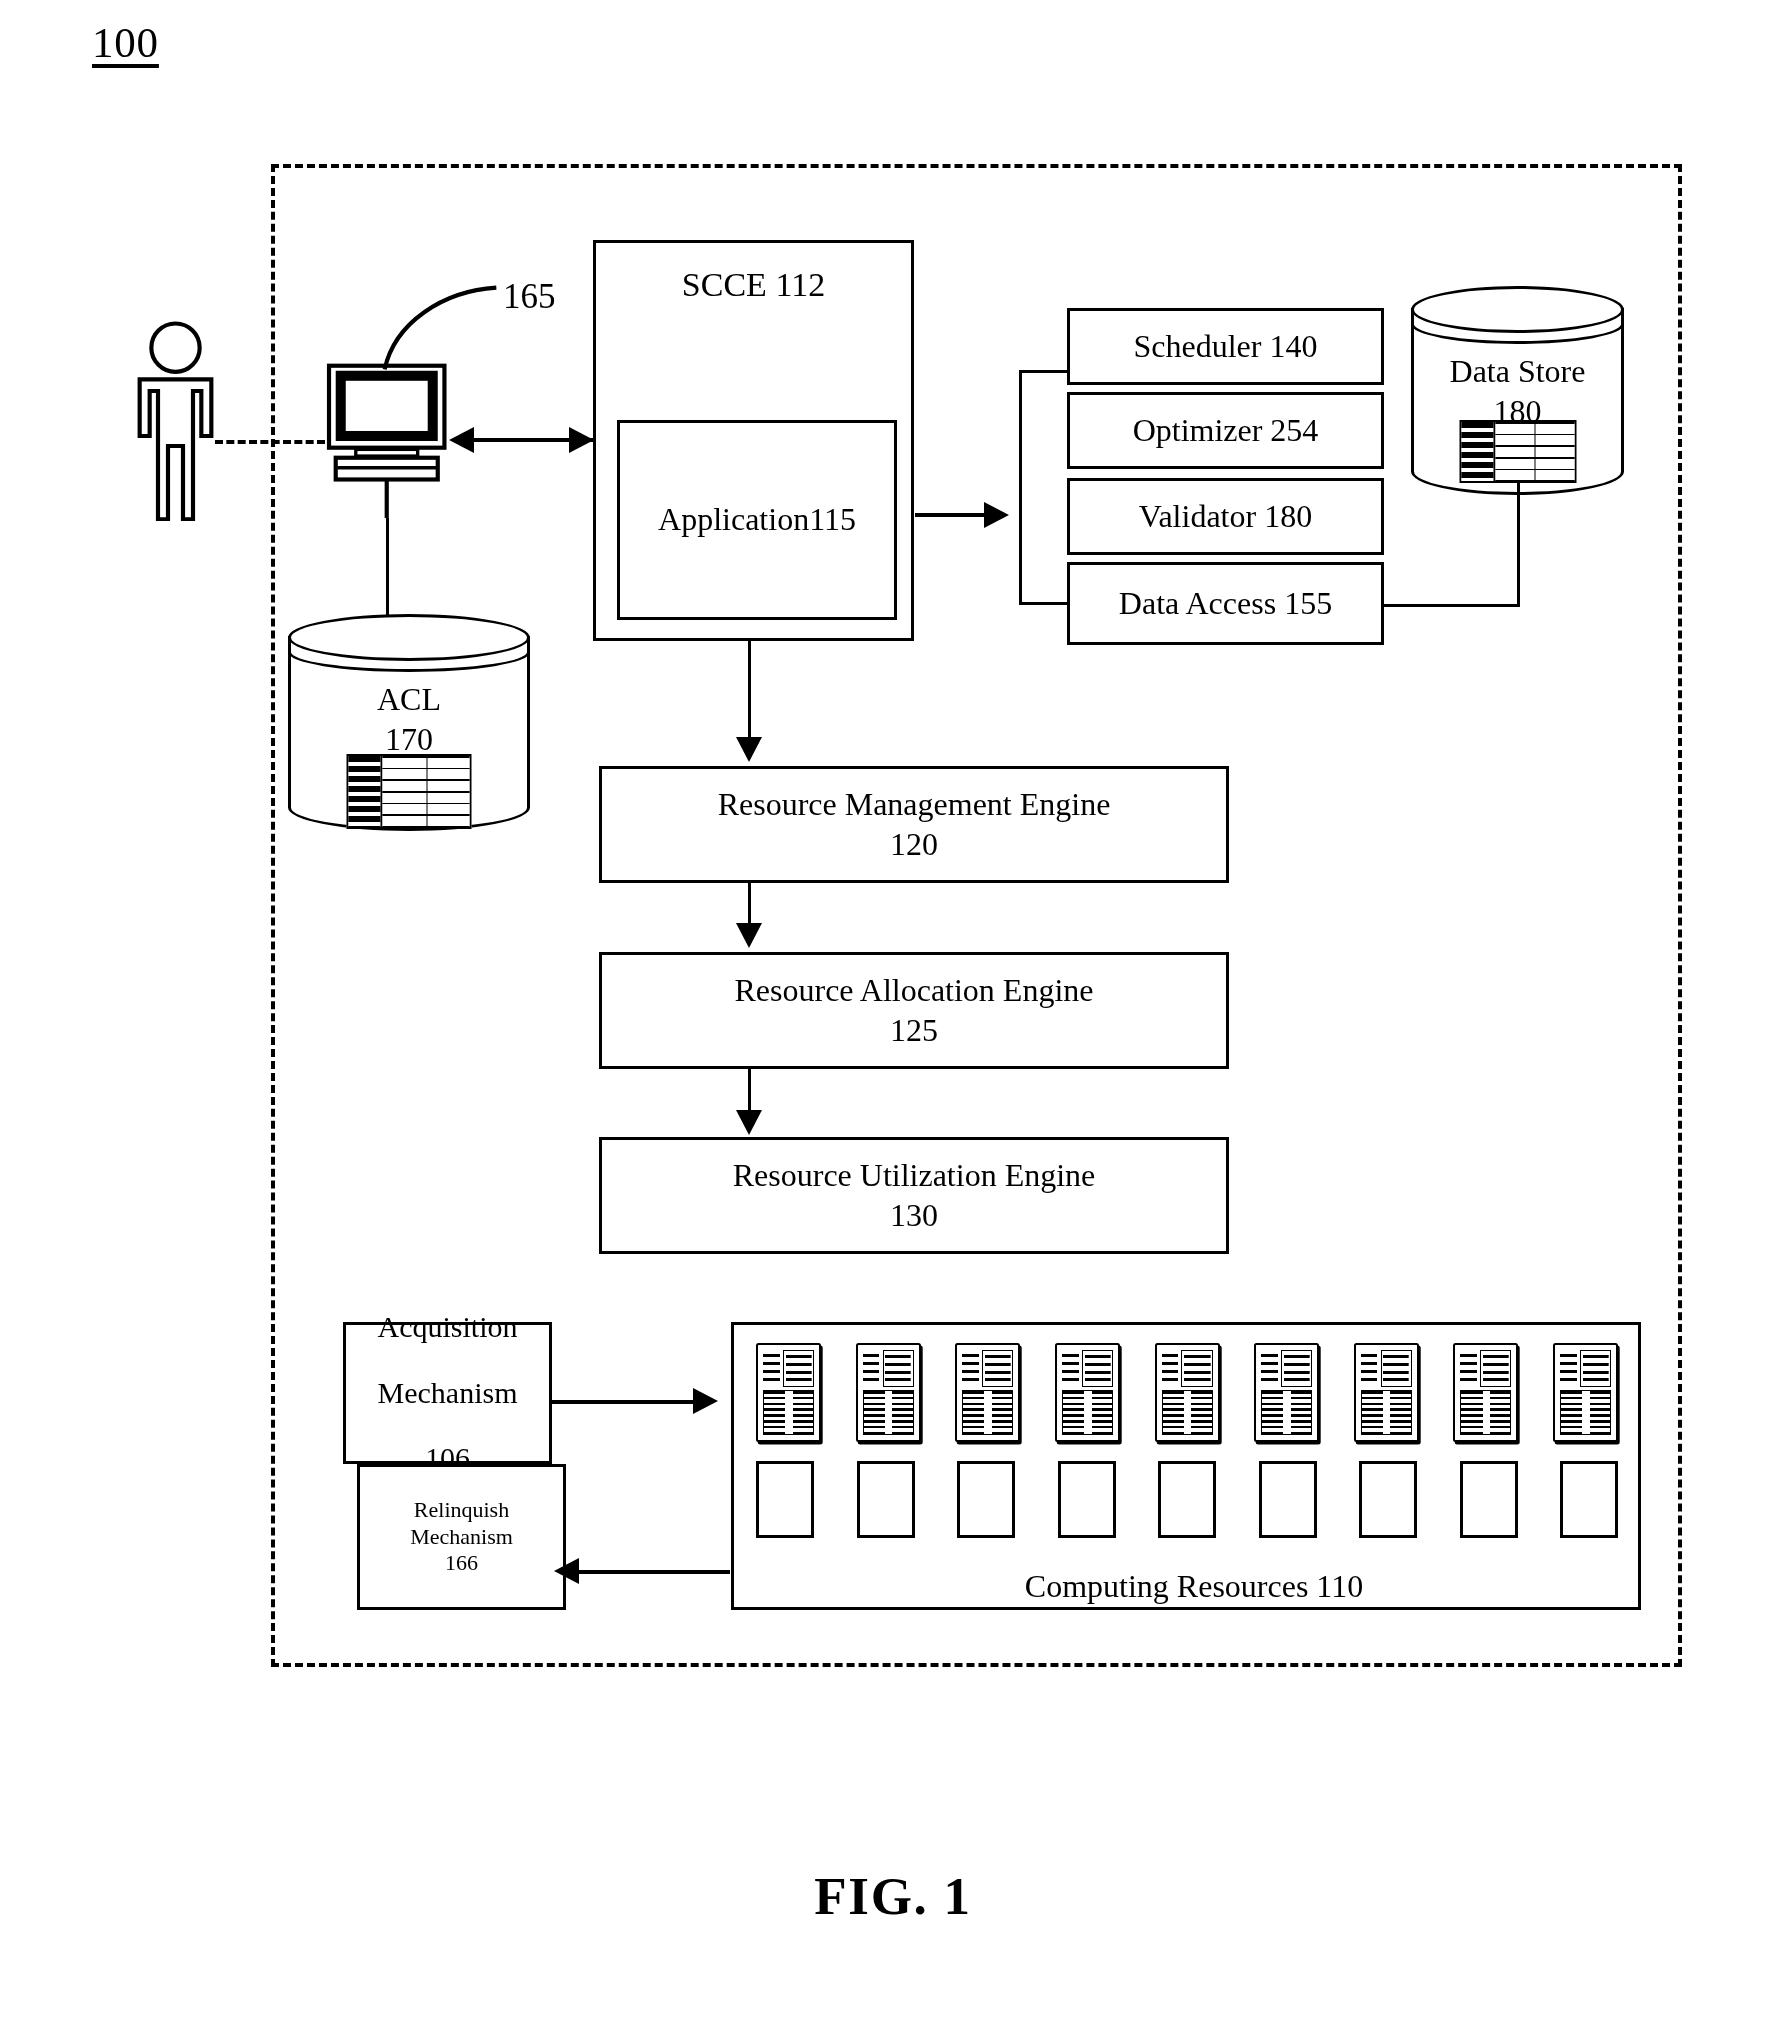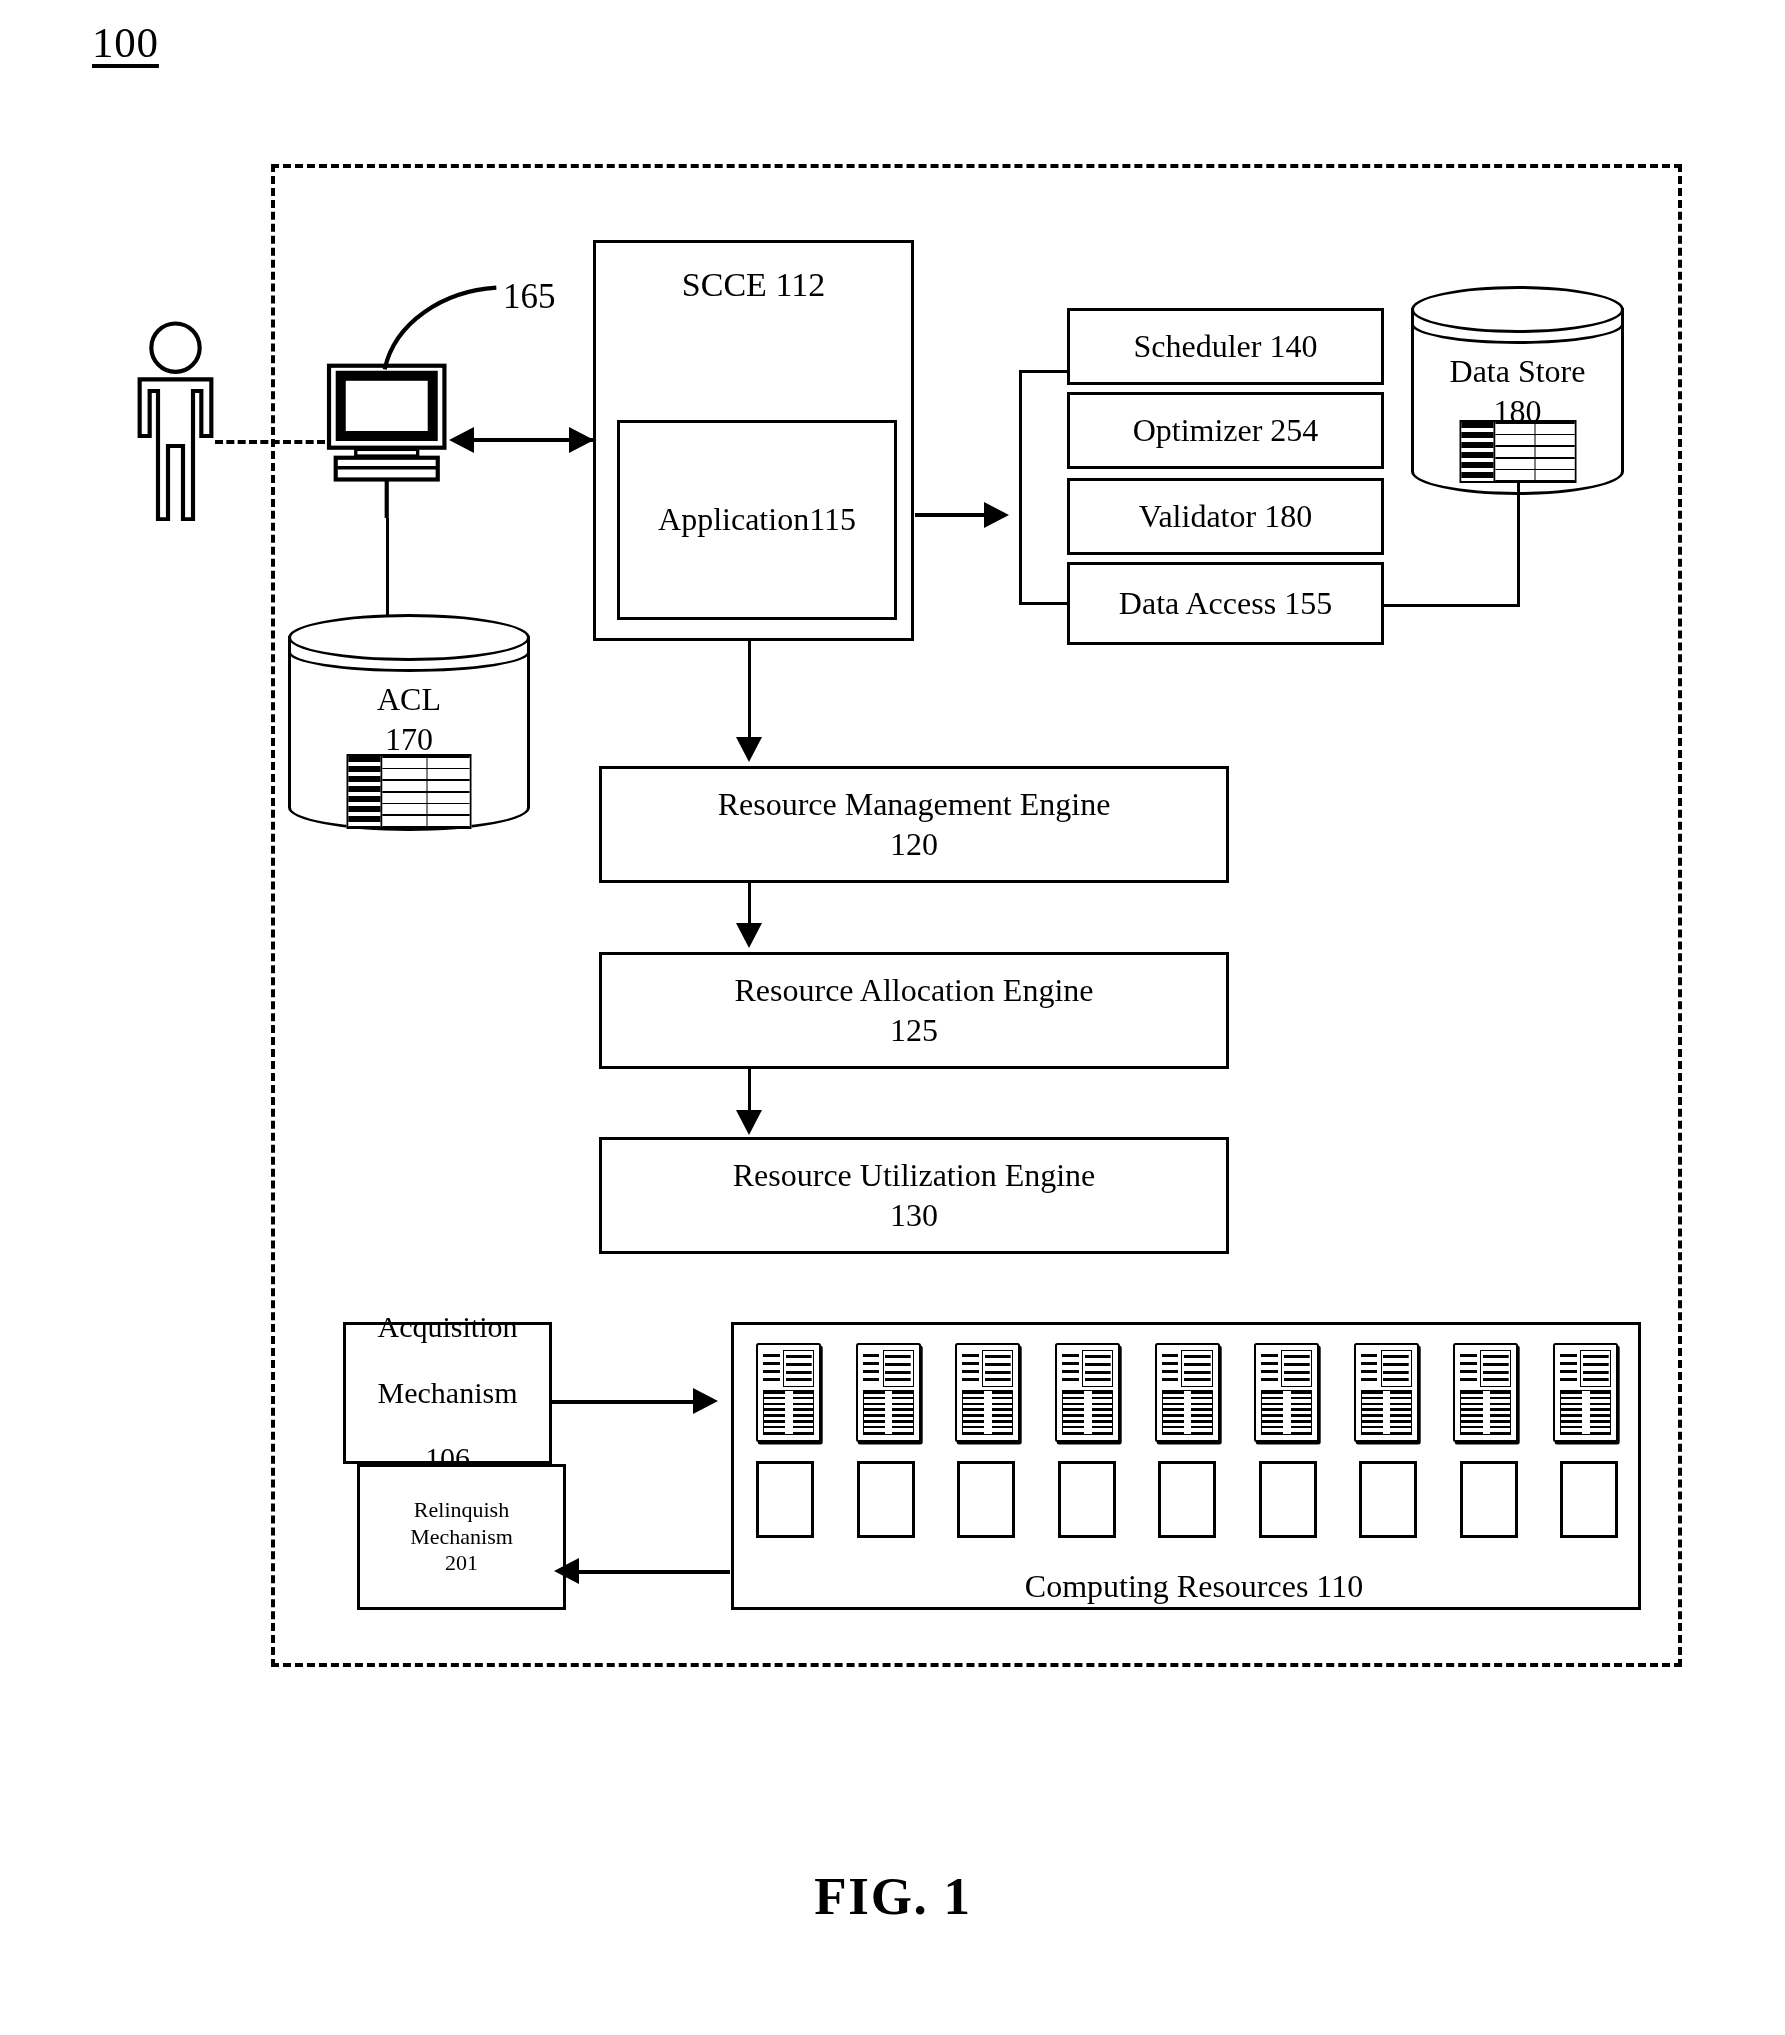--- a/index.html
+++ b/index.html
@@ -394,21 +394,21 @@
   </div>
 
   <div class="abs box" id="mech-acquisition">
     <span class="t">Acquisition</span>
     <span class="t">Mechanism</span>
     <span class="t">106</span>
   </div>
   <div class="abs box" id="mech-relinquish">
     <span class="t">Relinquish</span>
     <span class="t">Mechanism</span>
-    <span class="t">201</span>
+    <span class="t">166</span>
   </div>
 
   <div class="abs line-h" style="left:552px; top:1400px; width:146px;"></div>
   <div class="abs arrow arrow-right" style="left:693px; top:1388px;"></div>
 
   <div class="abs line-h" style="left:578px; top:1570px; width:152px;"></div>
   <div class="abs arrow arrow-left" style="left:554px; top:1558px;"></div>
 
   <div class="abs" id="computing-resources">
     <div id="server-row">

